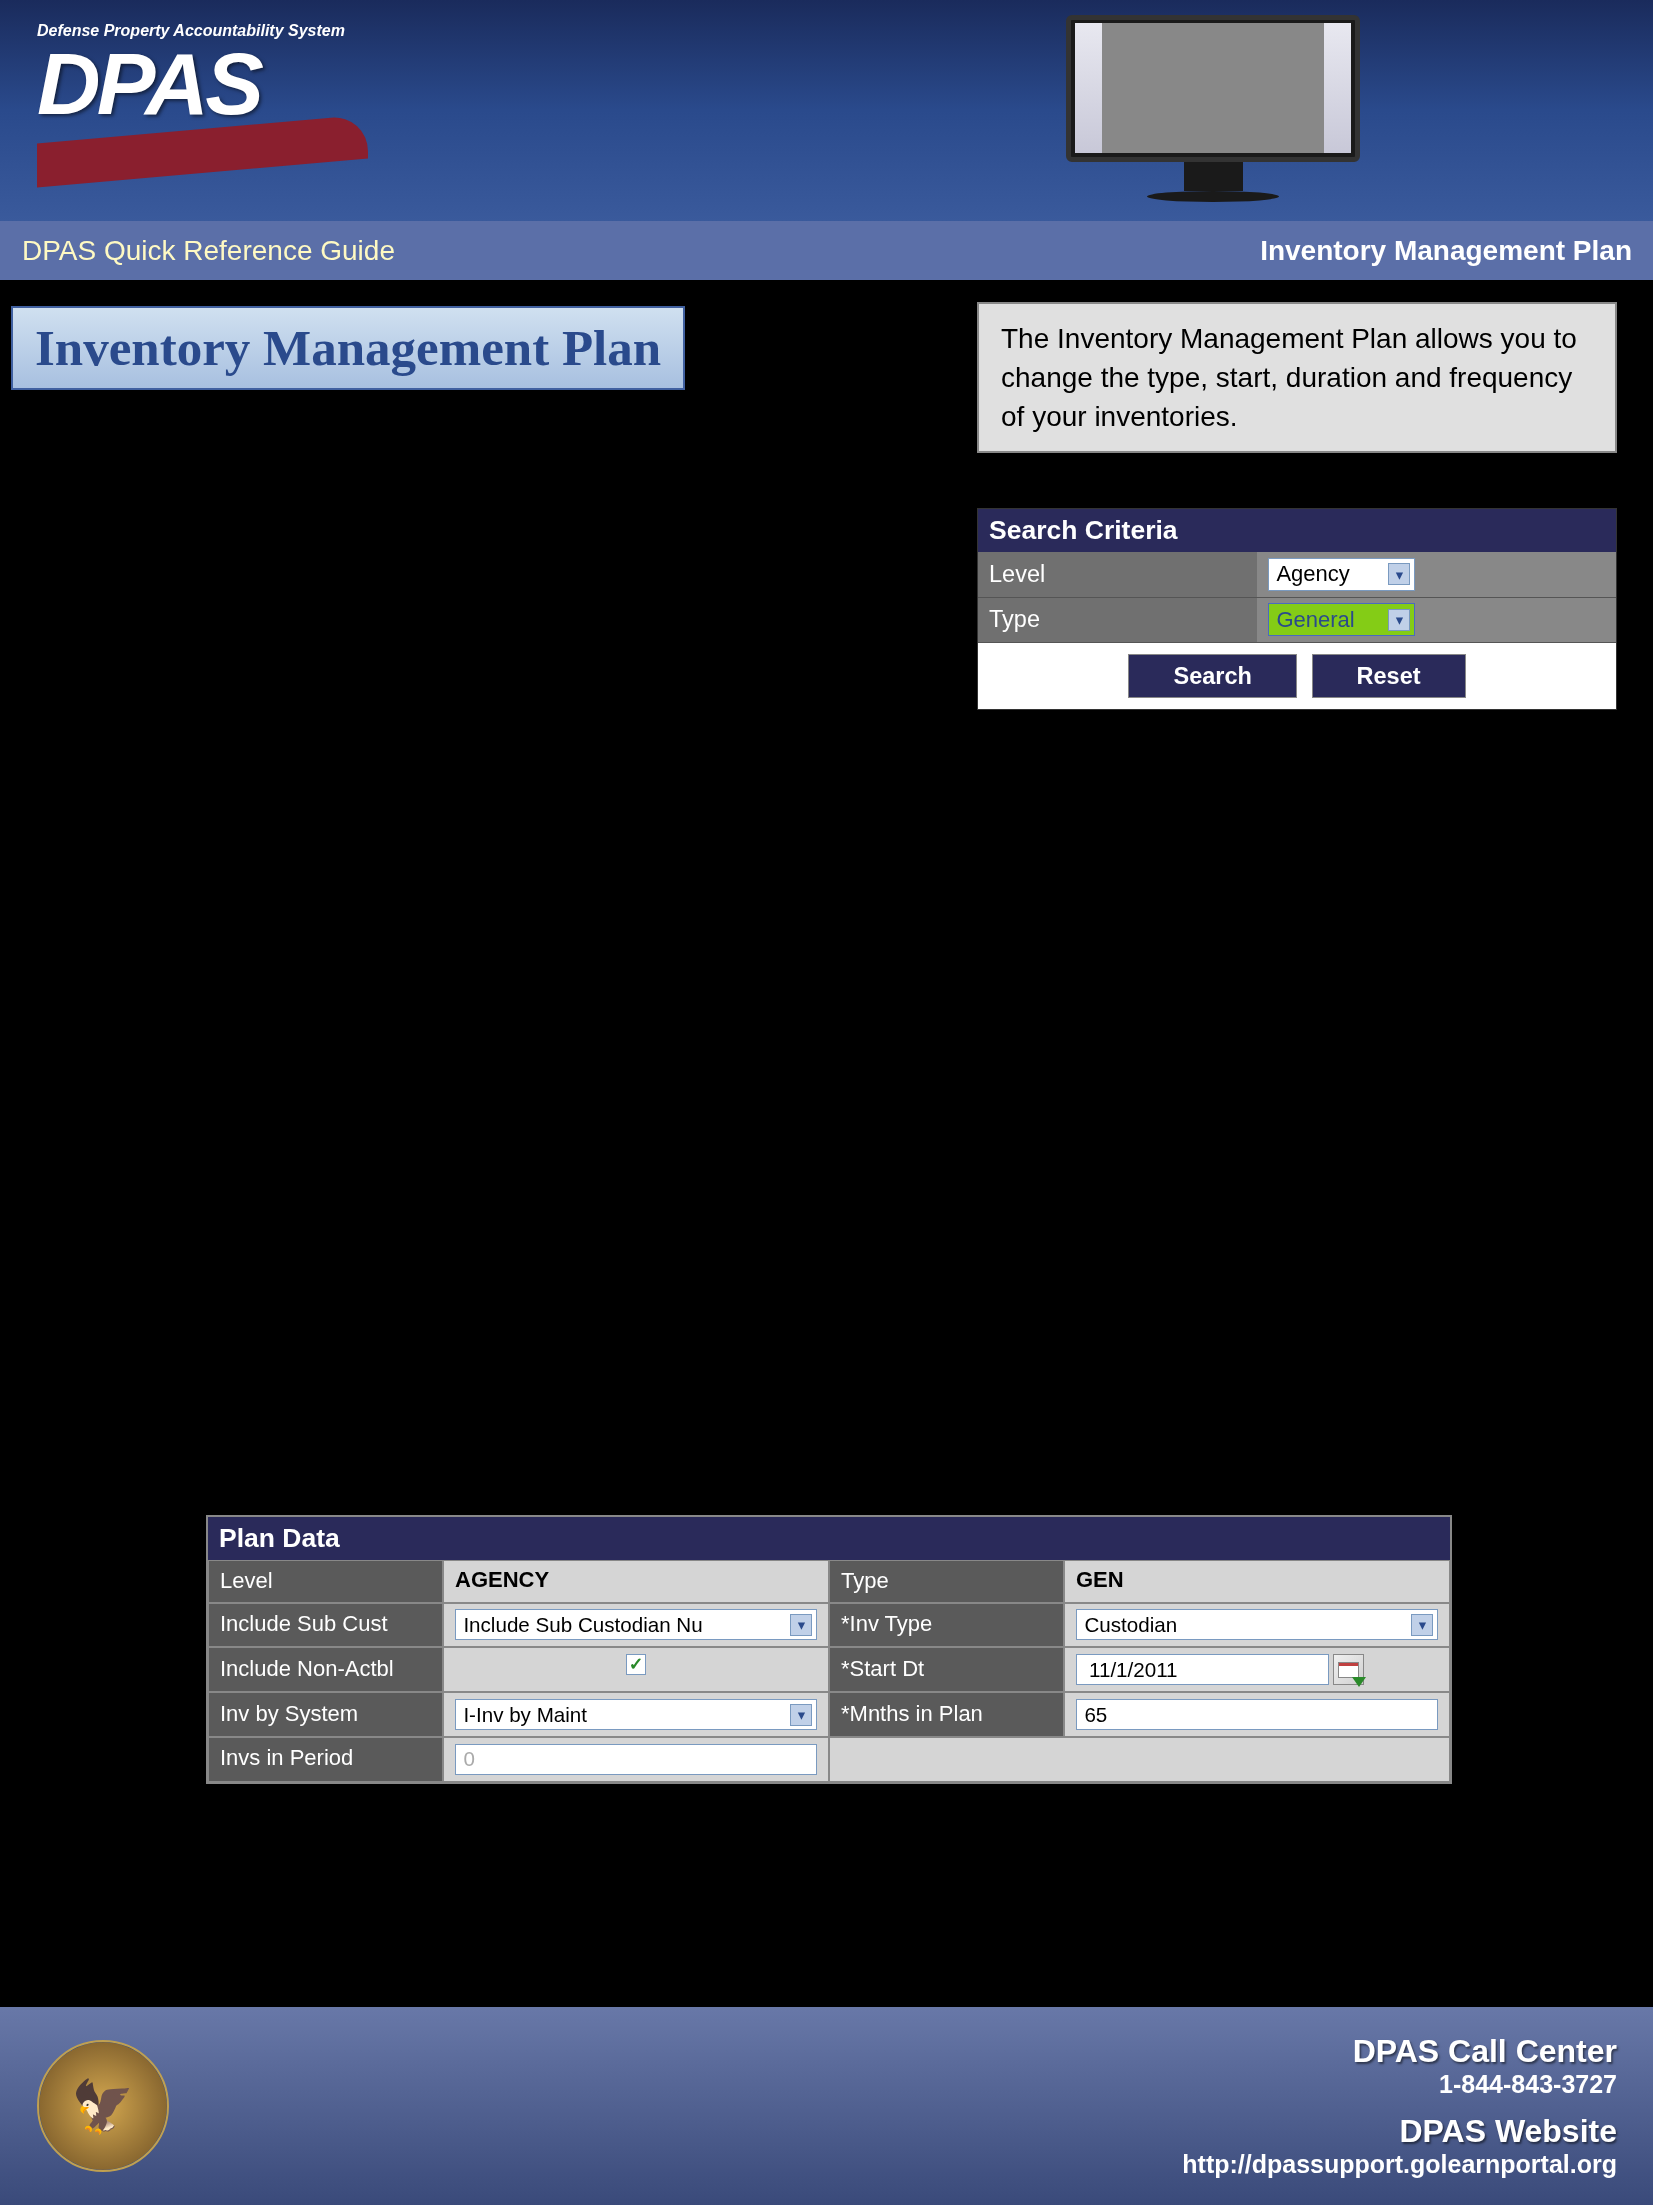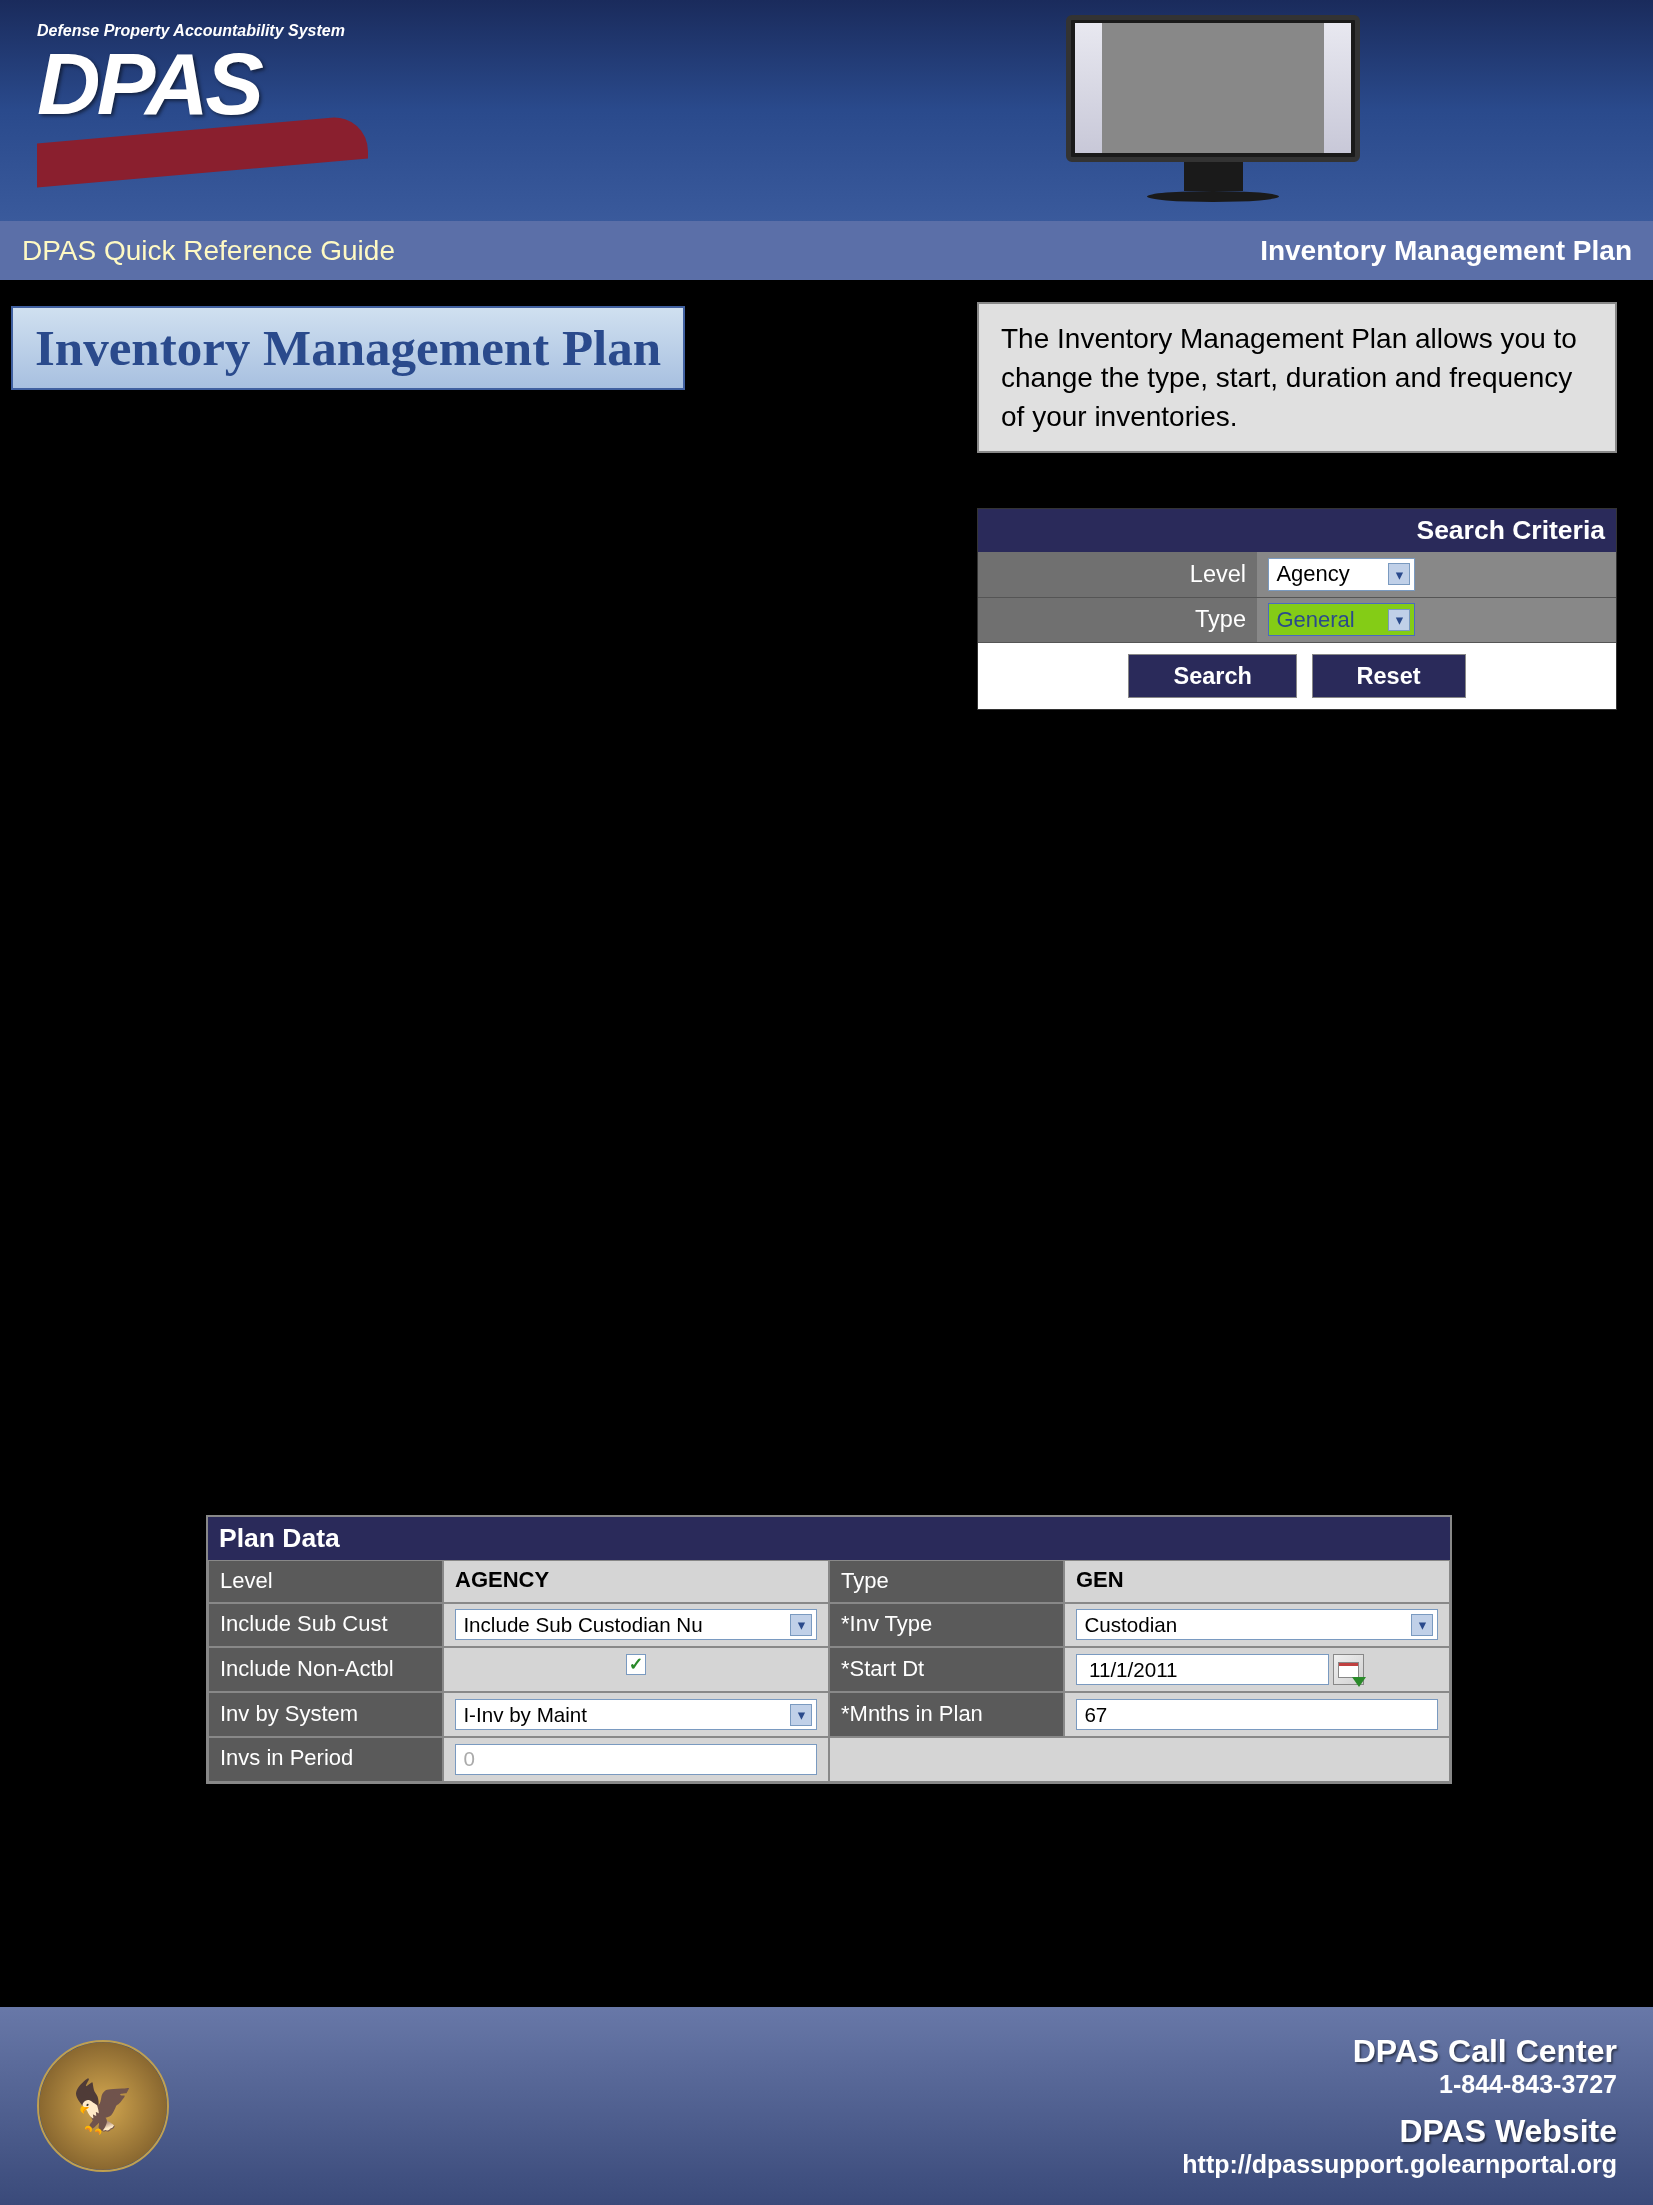--- a/index.html
+++ b/index.html
@@ -142,21 +142,20 @@
       font-size: 28px;
       line-height: 1.4;
     }
     .search-criteria-box {
       position: absolute;
       top: 228px;
       right: 37px;
       width: 640px;
       background: #fff;
       border: 1.5px solid #333;
-      text-align: right;
     }
     .panel-header {
       background: #2a2a5a;
       color: #fff;
       font-size: 26.5px;
       font-weight: bold;
       padding: 5.9px 11px;
     }
     .criteria-row {
       display: flex;
@@ -544,21 +543,21 @@
       <div class="plan-row">
         <div class="plan-label-cell">Inv by System</div>
         <div class="plan-value-cell">
           <div class="dropdown-wide">
             <span>I-Inv by Maint</span>
             <span class="dropdown-arrow">▾</span>
           </div>
         </div>
         <div class="plan-label-cell">*Mnths in Plan</div>
         <div class="plan-value-cell">
-          <div class="text-input">67</div>
+          <div class="text-input">65</div>
         </div>
       </div>
 
       <div class="plan-row">
         <div class="plan-label-cell">Invs in Period</div>
         <div class="plan-value-cell">
           <div class="text-input disabled">0</div>
         </div>
         <div class="plan-value-cell" style="width:621px;"></div>
       </div>

